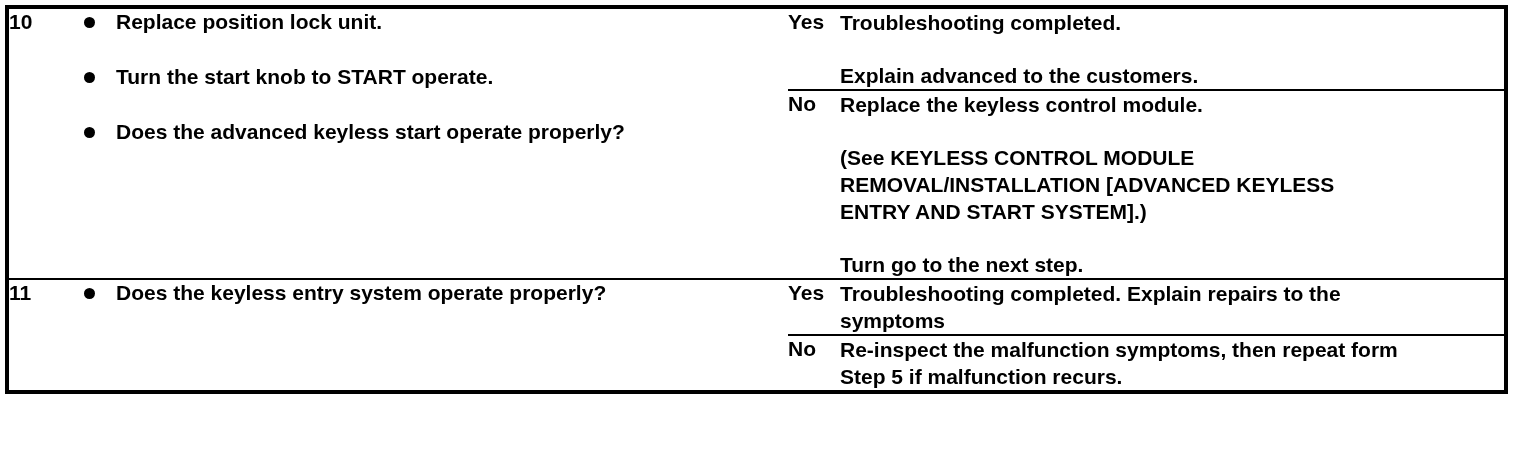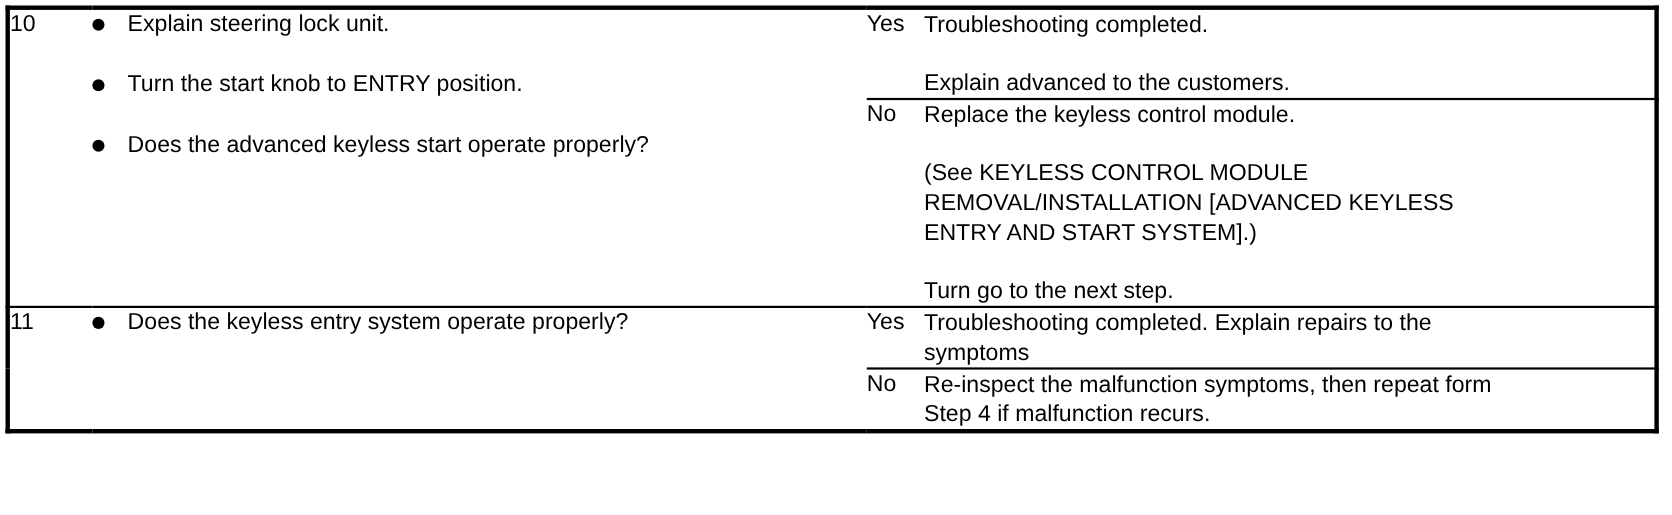--- a/index.html
+++ b/index.html
@@ -14,20 +14,21 @@
     font-family: "Liberation Sans", sans-serif;
     color: #000000;
     overflow: hidden;
   }
 
   .sheet {
     position: relative;
     width: 1397px;
     height: 468px;
     background: #ffffff;
+    font-weight: bold;
   }
 
   
   .ts-table {
     position: absolute;
     left: 5px;
     top: 5px;
     width: 1503px;
     border-collapse: collapse;
     table-layout: fixed;
@@ -139,25 +140,25 @@
     </colgroup>
     <tbody>
 
       <tr>
         <td class="cell-step" rowspan="2">10</td>
 
         <td class="cell-action" rowspan="2">
           <ul class="bullets">
             <li>
               <span class="bullet-dot"></span>
-              <span>Explain steering lock unit.</span>
-            </li>
-            <li>
-              <span class="bullet-dot"></span>
-              <span>Turn the start knob to ENTRY position.</span>
+              <span>Replace position lock unit.</span>
+            </li>
+            <li>
+              <span class="bullet-dot"></span>
+              <span>Turn the start knob to START operate.</span>
             </li>
             <li>
               <span class="bullet-dot"></span>
               <span>Does the advanced keyless start operate properly?</span>
             </li>
           </ul>
         </td>
 
         <td class="cell-answer">Yes</td>
 
@@ -210,21 +211,21 @@
           </p>
         </td>
       </tr>
 
       <tr class="sub-divider">
         <td class="cell-answer">No</td>
 
         <td class="cell-result">
           <p class="para flow">
             <span class="ln">Re-inspect the malfunction symptoms, then repeat form</span>
-            <span class="ln">Step 4 if malfunction recurs.</span>
+            <span class="ln">Step 5 if malfunction recurs.</span>
           </p>
         </td>
       </tr>
 
     </tbody>
   </table>
 
 </div>
 
 </body></html>

